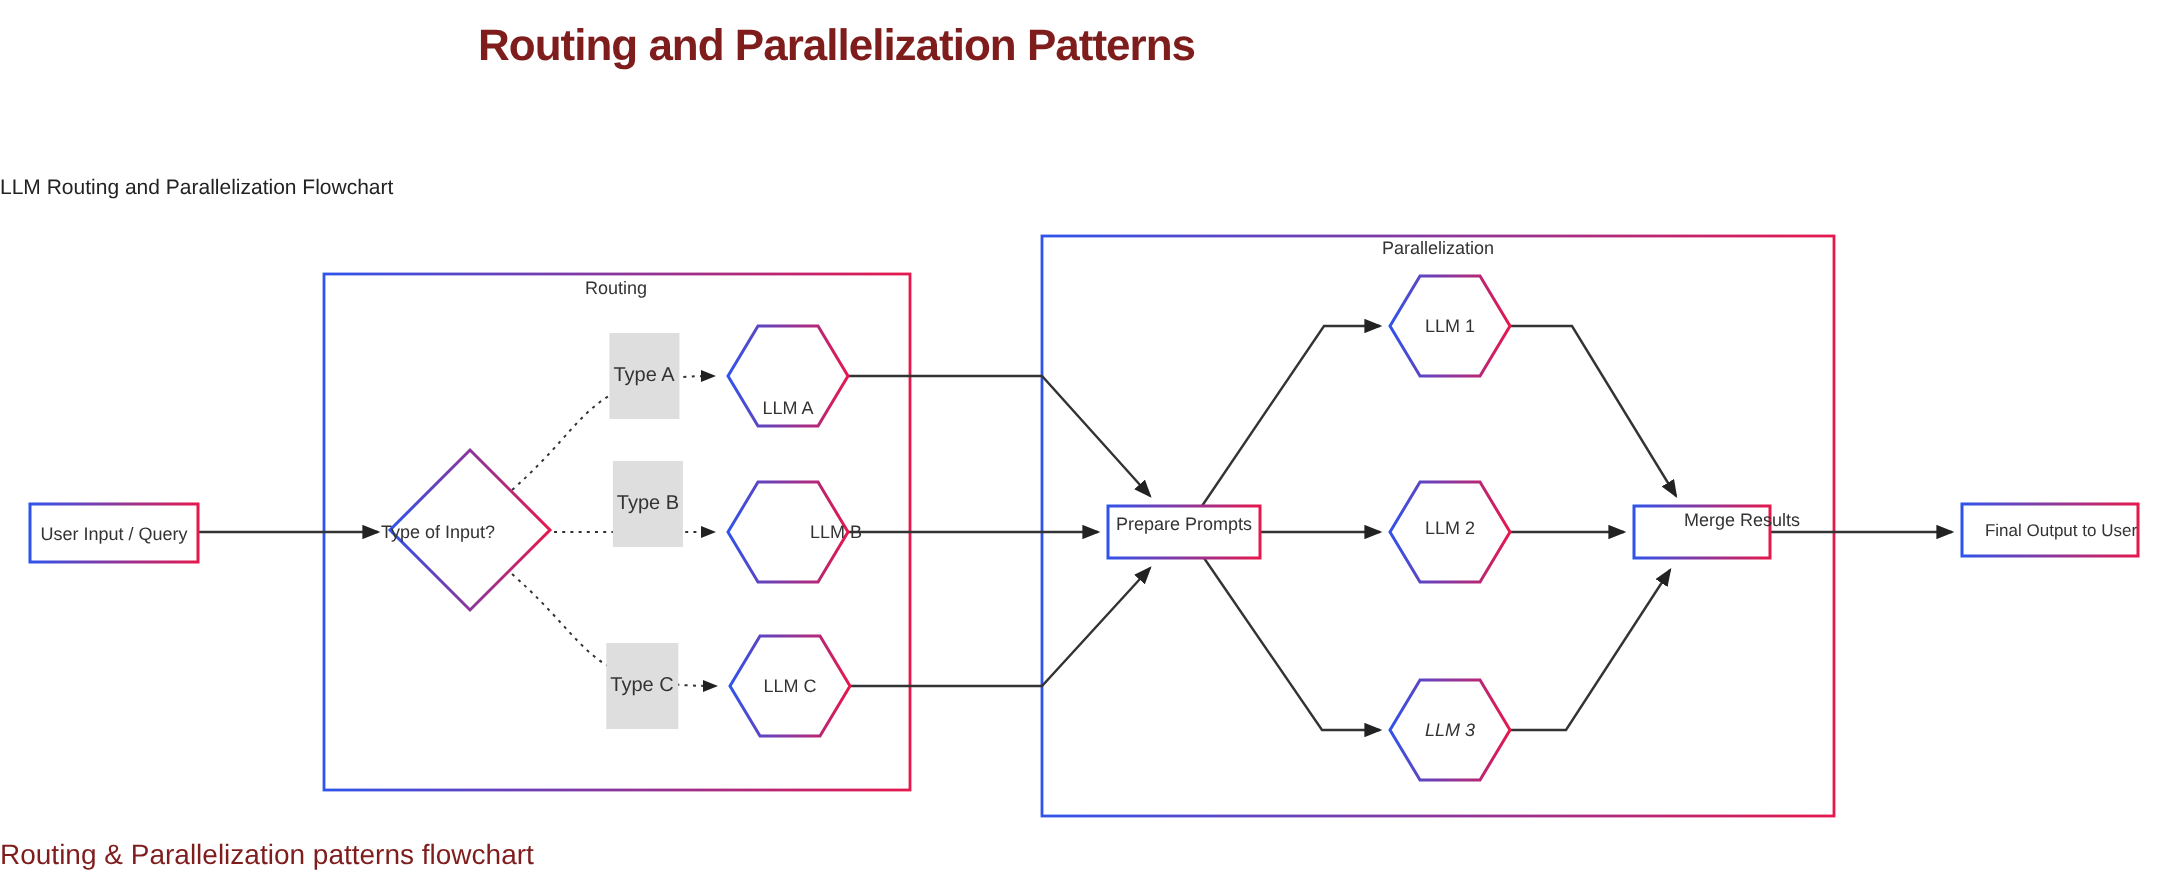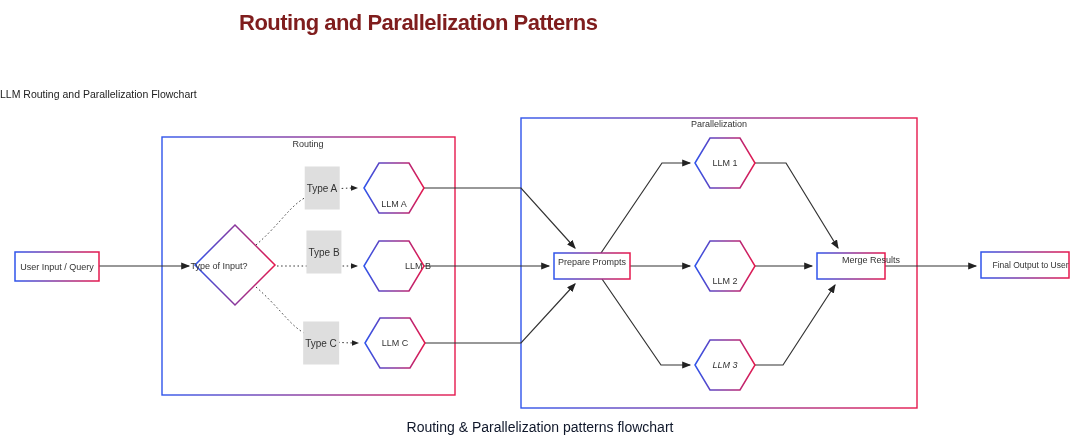--- a/index.html
+++ b/index.html
@@ -13,21 +13,21 @@
     left: 239px; top: 10px;
     font-size: 22px; font-weight: 700; letter-spacing: -0.5px;
     color: #7f1d1d;
   }
   .diagram-title {
     left: 0; right: 0; top: 88px;
     text-align: left; font-size: 10.5px; color: #222222;
   }
   .caption {
     left: 0; right: 0; top: 419px;
-    text-align: center; font-size: 14px; color: #0f172a;
+    text-align: left; font-size: 14px; color: #7f1d1d;
   }
 
   .container-label { font-size: 9px; color: #333333; }
   .node-label { font-size: 9px; color: #333333; }
   .node-label.small { font-size: 8.5px; padding-left: 11px; }
   .edge-label {
     font-size: 10px; color: #333333;
     background: #dedede; padding: 16px 2px; line-height: 11px;
   }
 
@@ -89,20 +89,20 @@
 <div class="abs center container-label" style="left:308px; top:144px;">Routing</div>
 <div class="abs center container-label" style="left:719px; top:124px;">Parallelization</div>
 
 <div class="abs center node-label" style="left:57px; top:267px;">User Input / Query</div>
 <div class="abs center node-label" style="left:219px; top:266px;">Type of Input?</div>
 <div class="abs center node-label" style="left:394px; top:204px;">LLM A</div>
 <div class="abs center node-label" style="left:394px; top:266px;padding-left:48px;">LLM B</div>
 <div class="abs center node-label" style="left:395px; top:343px;">LLM C</div>
 <div class="abs center node-label" style="left:592px; top:262px;">Prepare Prompts</div>
 <div class="abs center node-label" style="left:725px; top:163px;">LLM 1</div>
-<div class="abs center node-label" style="left:725px; top:281px;text-align:center;">LLM 2</div>
+<div class="abs center node-label" style="left:725px; top:264px;text-align:center;">LLM 2</div>
 <div class="abs center node-label" style="left:725px; top:365px;font-style:italic;">LLM 3</div>
 <div class="abs center node-label" style="left:851px; top:260px;margin-left:20px;">Merge Results</div>
 <div class="abs center node-label small" style="left:1025px; top:265px;">Final Output to User</div>
 
 <div class="abs center edge-label" style="left:322px; top:188px;">Type A</div>
 <div class="abs center edge-label" style="left:324px; top:252px;">Type B</div>
 <div class="abs center edge-label" style="left:321px; top:343px;">Type C</div>
 
 </body></html>

